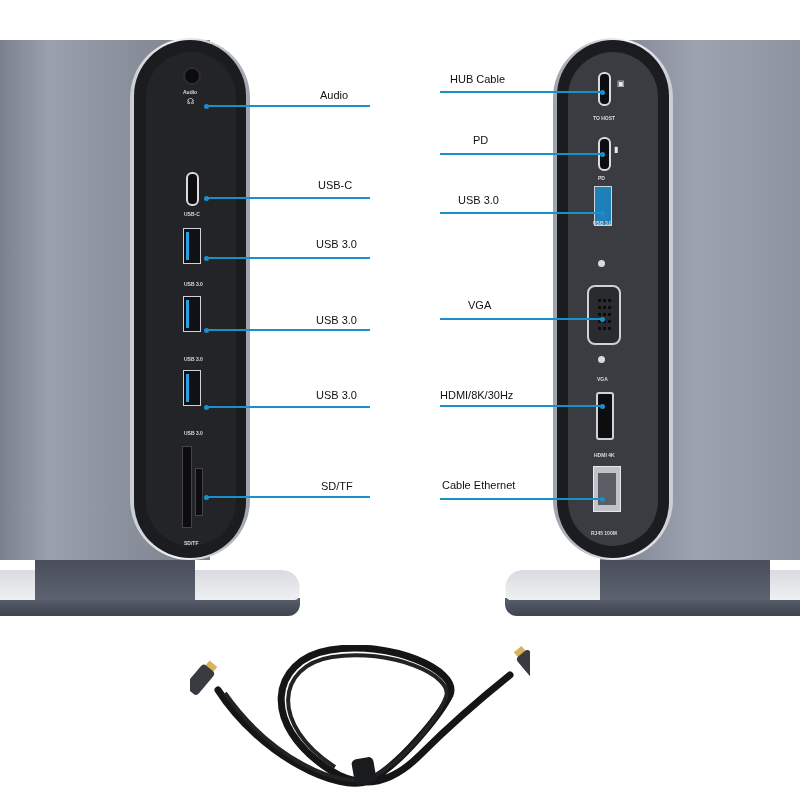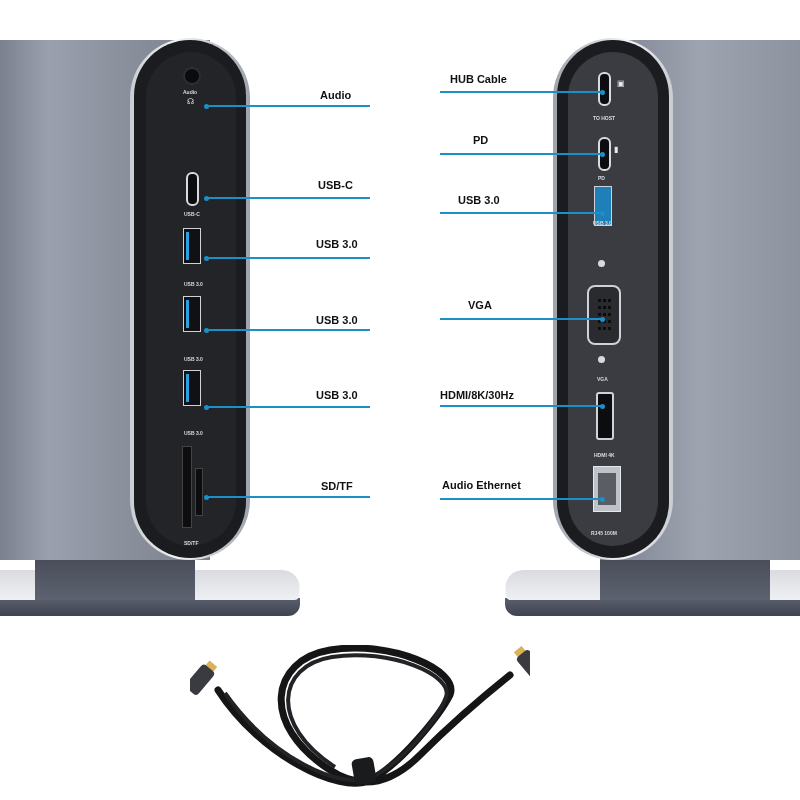--- a/index.html
+++ b/index.html
@@ -39,21 +39,21 @@
   .port-hdmi{width:14px;height:44px;background:#0d0d0f;border:2px solid #cfd2d8;border-radius:3px;}
   .port-rj45{width:26px;height:44px;background:#bfc3c9;border:1px solid #e6e8eb;}
   .port-rj45::after{content:"";position:absolute;left:4px;top:6px;width:18px;height:32px;background:#5a5d63;}
   .screw{width:7px;height:7px;border-radius:50%;background:#d7d9dd;}
   .plabel{font-size:5px;color:#d8dadf;font-weight:bold;white-space:nowrap;}
   .icon-small{font-size:8px;color:#e8e9ec;}
 
   
   .line{height:2px;background:#1c8fc8;}
   .dot{width:5px;height:5px;border-radius:50%;background:#1c8fc8;}
-  .lbl{font-size:11px;font-weight:bold;color:#111;white-space:nowrap;}
+  .lbl{font-size:11px;font-weight:normal;color:#111;white-space:nowrap;}
 
   
   .cable{left:190px;top:645px;width:340px;height:150px;}
 </style>
 </head>
 <body>
 
 <div>
   <div class="abs l-base-edge"></div>
   <div class="abs l-base-top"></div>
@@ -154,21 +154,21 @@
   <div class="abs dot" style="left:600px;top:211px;"></div>
 
   <div class="abs lbl" style="left:468px;top:299px;">VGA</div>
   <div class="abs line" style="left:440px;top:318px;width:162px;"></div>
   <div class="abs dot" style="left:600px;top:317px;"></div>
 
   <div class="abs lbl" style="left:440px;top:389px;">HDMI/8K/30Hz</div>
   <div class="abs line" style="left:440px;top:405px;width:162px;"></div>
   <div class="abs dot" style="left:600px;top:404px;"></div>
 
-  <div class="abs lbl" style="left:442px;top:479px;">Audio Ethernet</div>
+  <div class="abs lbl" style="left:442px;top:479px;">Cable Ethernet</div>
   <div class="abs line" style="left:440px;top:498px;width:162px;"></div>
   <div class="abs dot" style="left:600px;top:497px;"></div>
 </div>
 
 <svg class="abs cable" viewBox="0 0 340 150">
 
   <g transform="translate(18,22) rotate(40)">
     <rect x="-3" y="-6" width="10" height="7" fill="#d9b25a"></rect>
     <rect x="-6" y="0" width="16" height="30" rx="4" fill="#3a3b40"></rect>
   </g>

